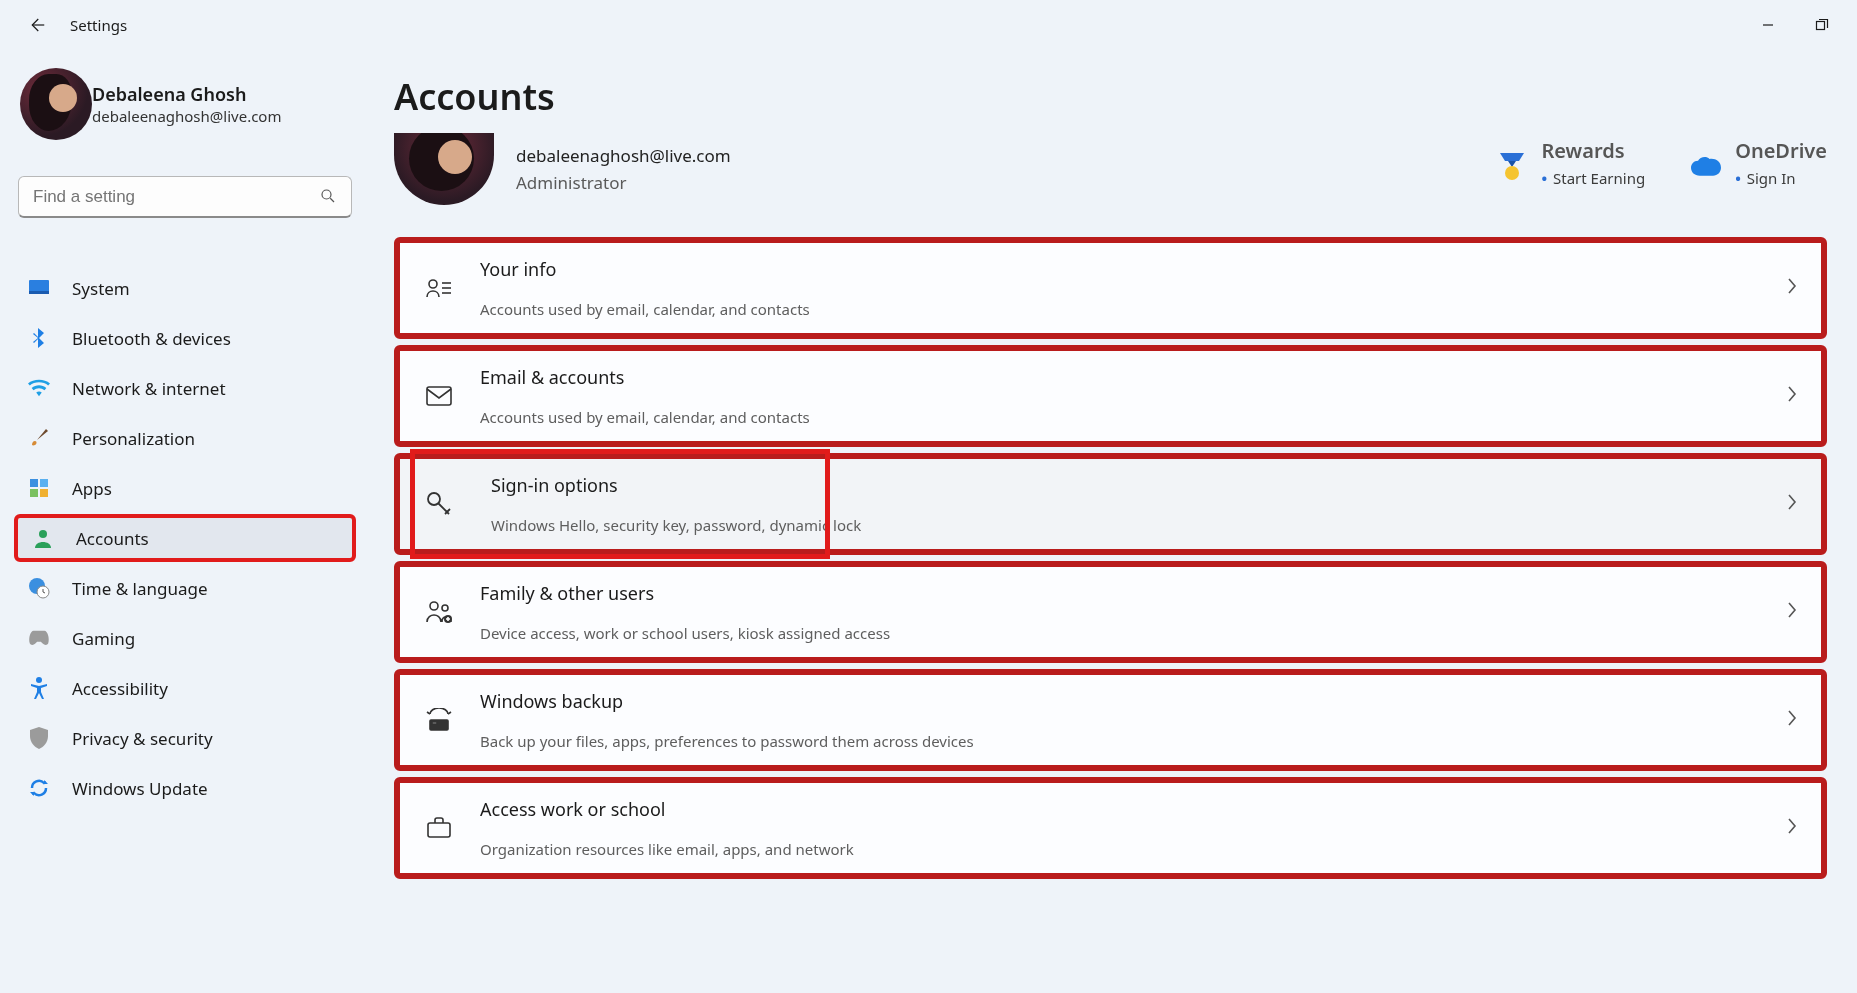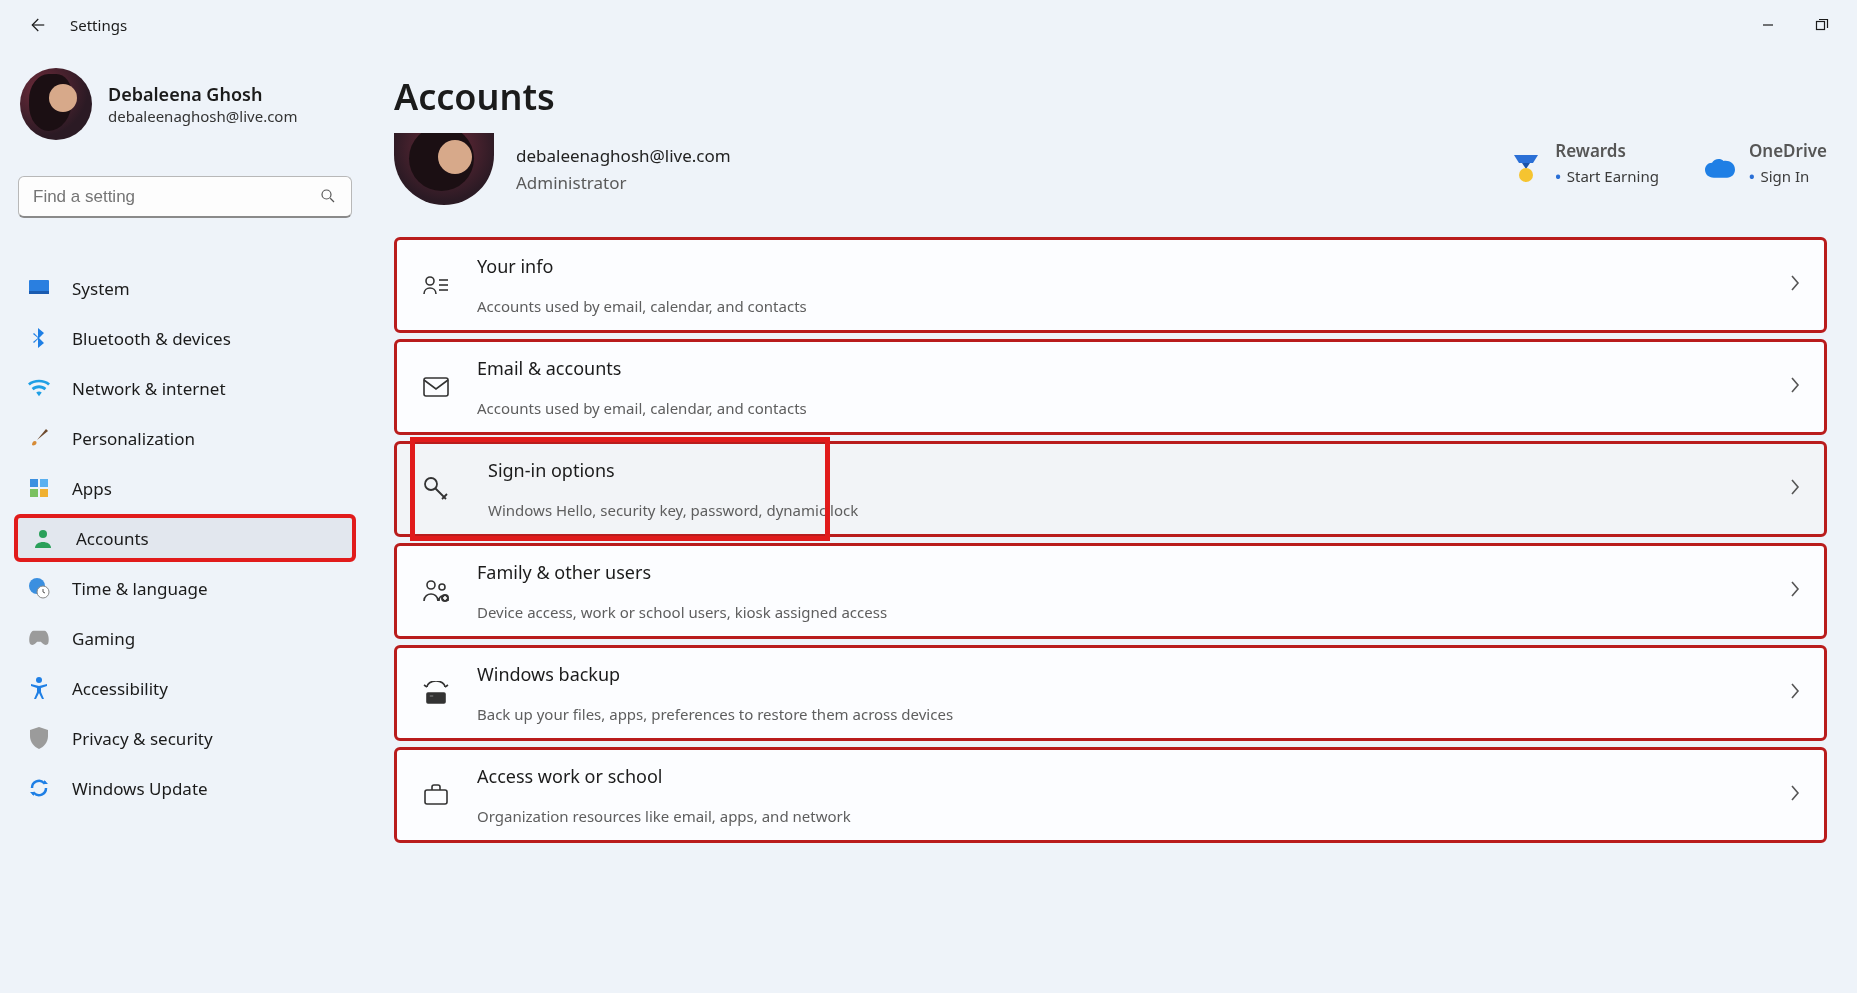--- a/index.html
+++ b/index.html
@@ -50,21 +50,21 @@
   .sidebar {
     width: 370px;
     padding: 14px 14px 14px 14px;
     display: flex;
     flex-direction: column;
     gap: 18px;
   }
   .profile {
     display: flex;
     align-items: center;
-    gap: 16px;
+    gap: 0;
     padding: 4px 6px 10px 6px;
   }
   .avatar {
     width: 72px; height: 72px;
     border-radius: 50%;
     background: radial-gradient(circle at 30% 30%, #6e2b3a, #2b1a24 65%);
     position: relative;
     overflow: hidden;
   }
   .avatar::after {
@@ -162,27 +162,27 @@
   .account-header .info .em { font-size: 17px; color: #222; }
   .account-header .info .role { font-size: 17px; color: #5a5a5a; margin-top: 4px; }
   .account-header .right {
     margin-left: auto;
     display: flex;
     gap: 46px;
     align-items: flex-start;
   }
   .rbox { display: flex; gap: 14px; align-items: flex-start; }
   .rbox .ricon { width: 30px; height: 30px; display:flex; align-items:center; justify-content:center; }
-  .rbox .rtext .lbl { font-size: 17px; font-weight: 600; color: #565656; margin-top: -14px; }
+  .rbox .rtext .lbl { font-size: 20px; font-weight: 600; color: #565656; margin-top: -14px; }
   .rbox .rtext .sub { font-size: 15px; color: #3b3b3b; margin-top: 4px; }
   .rbox .rtext .sub::before { content: "• "; color: #2a6fd6; font-weight: 700; margin-right: 2px; }
   .cards { display: flex; flex-direction: column; gap: 6px; }
   .card {
     background: #fcfdff;
-    border: 3px solid #b91c1c;
+    border: 6px solid #b91c1c;
     border-radius: 6px;
     min-height: 82px;
     display: flex;
     align-items: center;
     padding: 14px 24px;
     gap: 26px;
   }
   .card.hovered { background: #f2f4f7; gap: 37px; }
   .card .cicon {
     width: 30px; height: 30px;
@@ -476,21 +476,21 @@
         <div class="card">
           <span class="cicon">
             <svg width="26" height="24" viewBox="0 0 26 24" fill="none" stroke="#333" stroke-width="1.6">
                 <path d="M4 6a9 6 0 0 1 18 0M22 6l3-2M4 6L1 4"></path>
                 <rect x="4" y="12" width="18" height="10" rx="1" fill="#333"></rect>
                 <rect x="6" y="14" width="5" height="2" fill="#fff"></rect>
               </svg>
           </span>
           <div class="ctext">
             <div class="ct">Windows backup</div>
-            <div class="cs">Back up your files, apps, preferences to restore them across devices</div>
+            <div class="cs">Back up your files, apps, preferences to password them across devices</div>
           </div>
           <span class="chev">
             <svg width="10" height="16" viewBox="0 0 10 16" fill="none" stroke="#555" stroke-width="1.6">
                 <path d="M2 1l6 7-6 7"></path>
               </svg>
           </span>
         </div>
 
         <div class="card">
           <span class="cicon">

